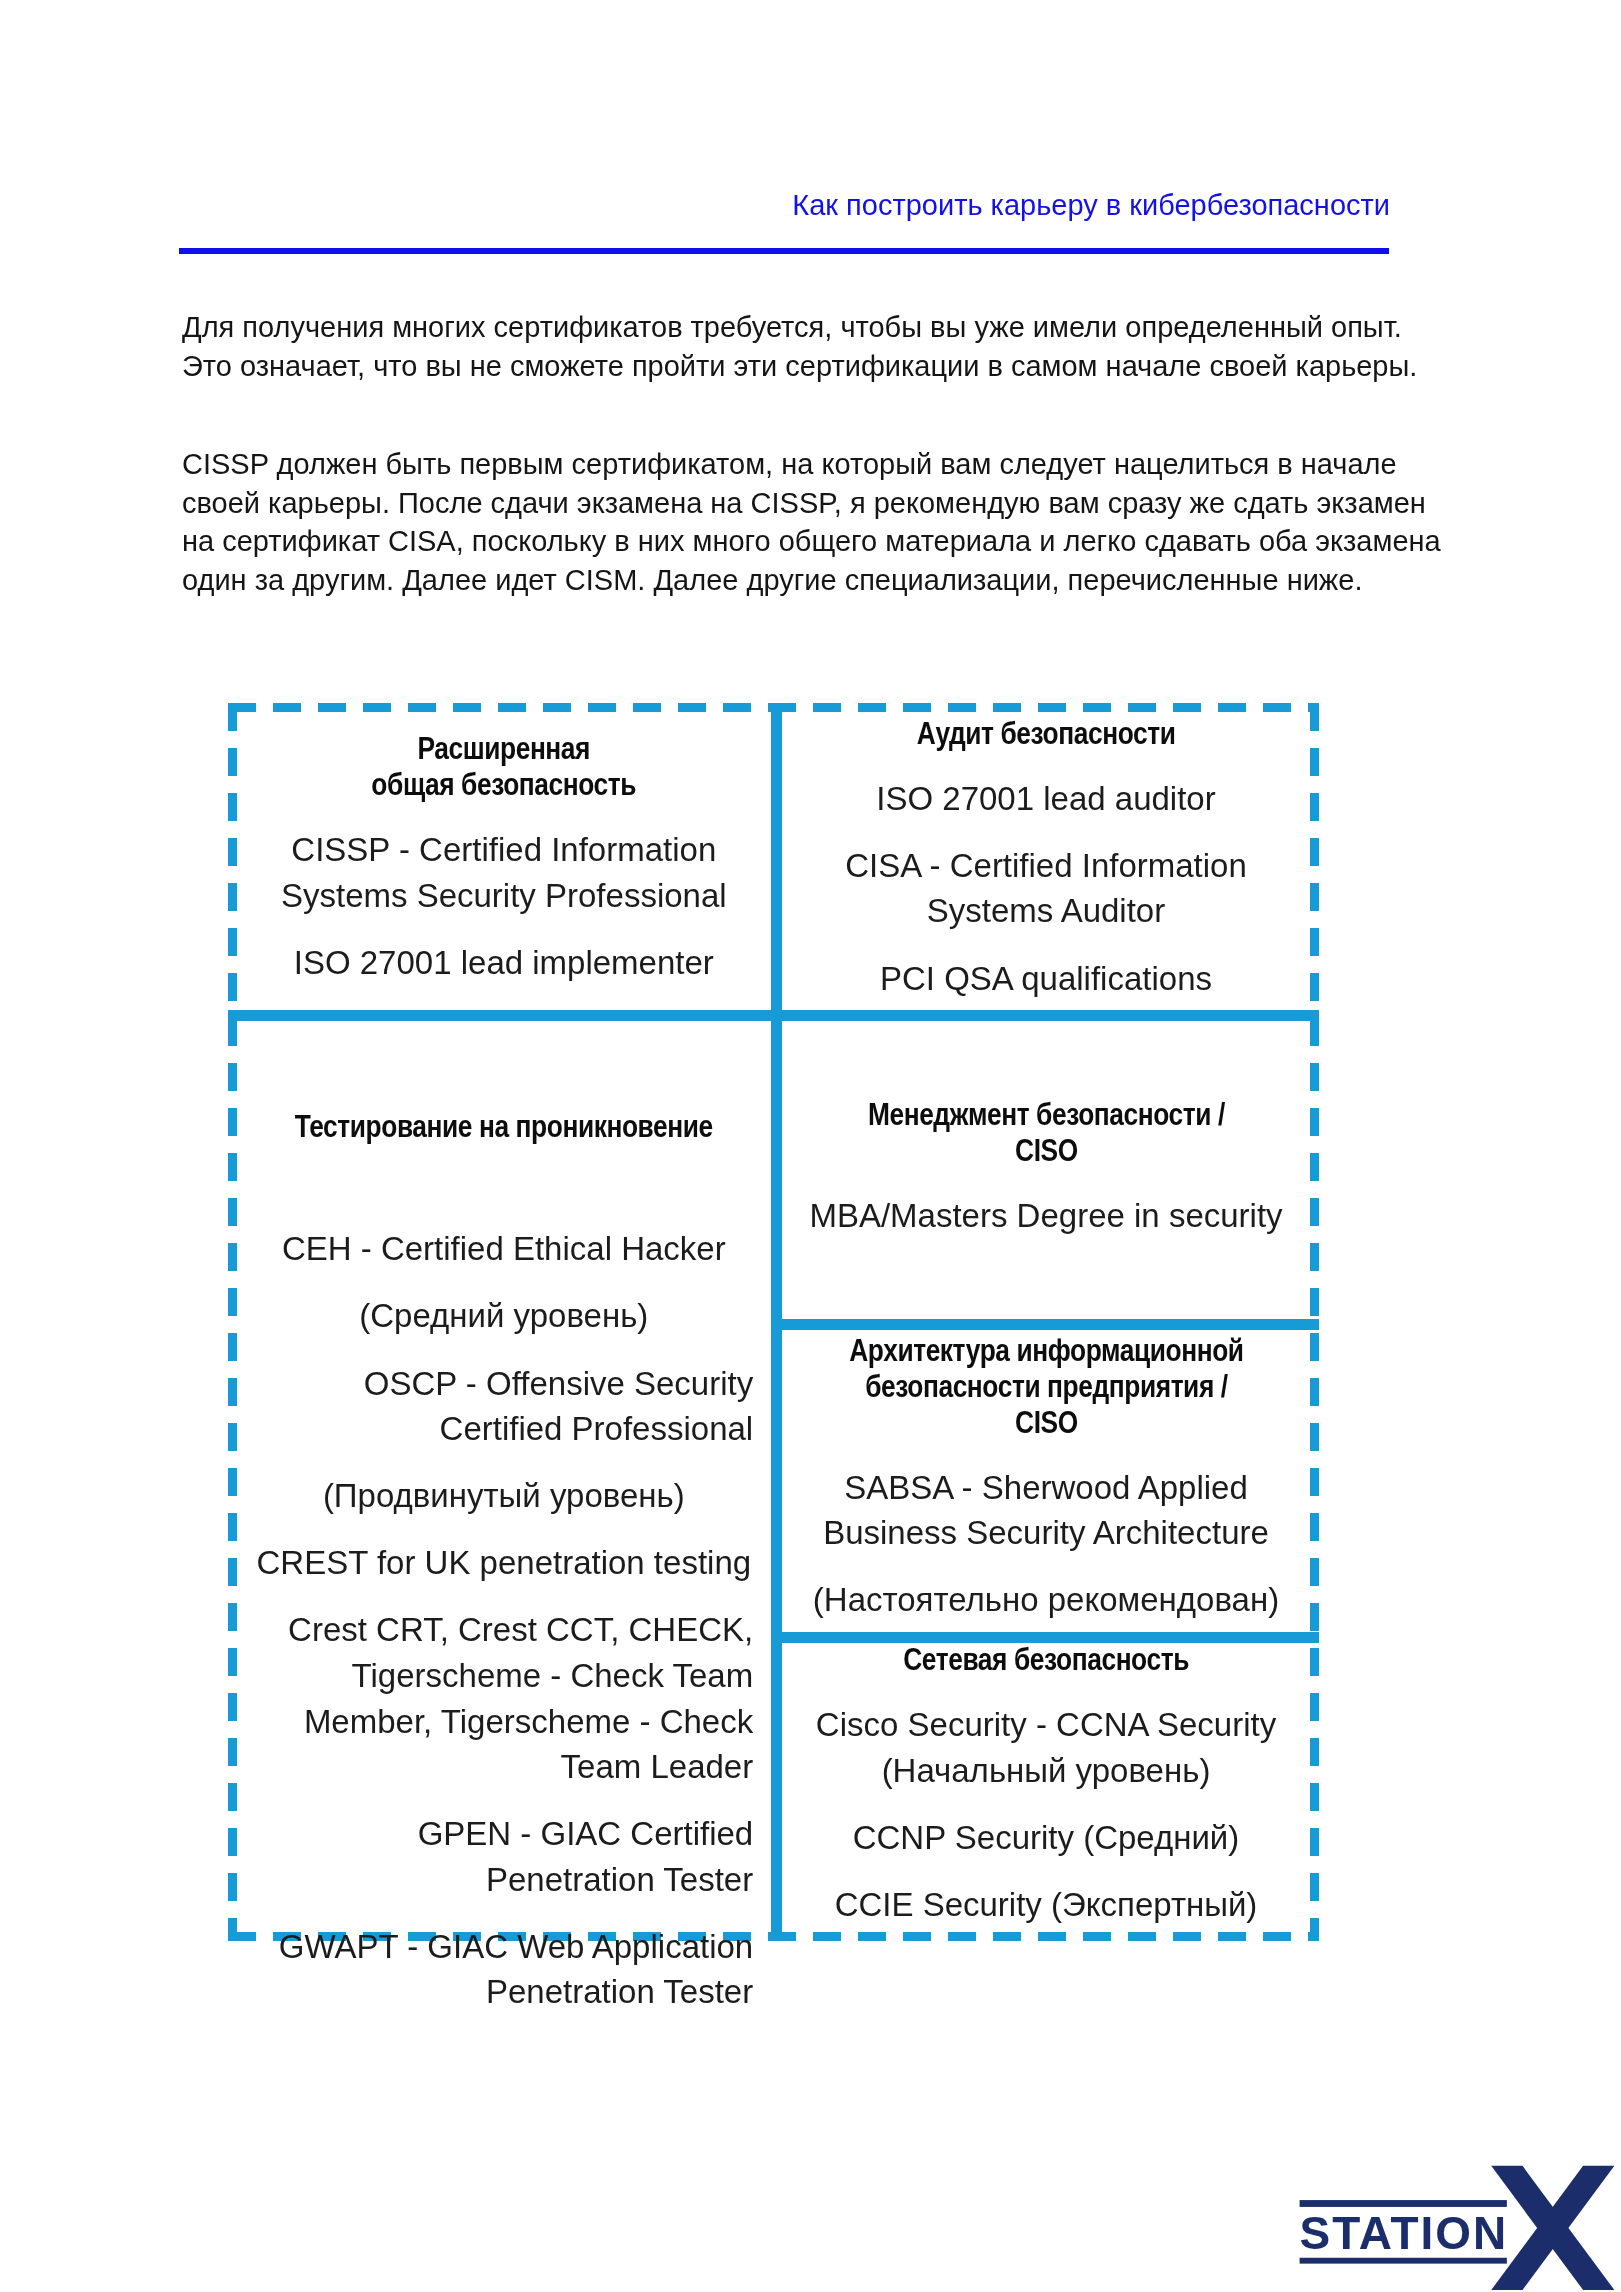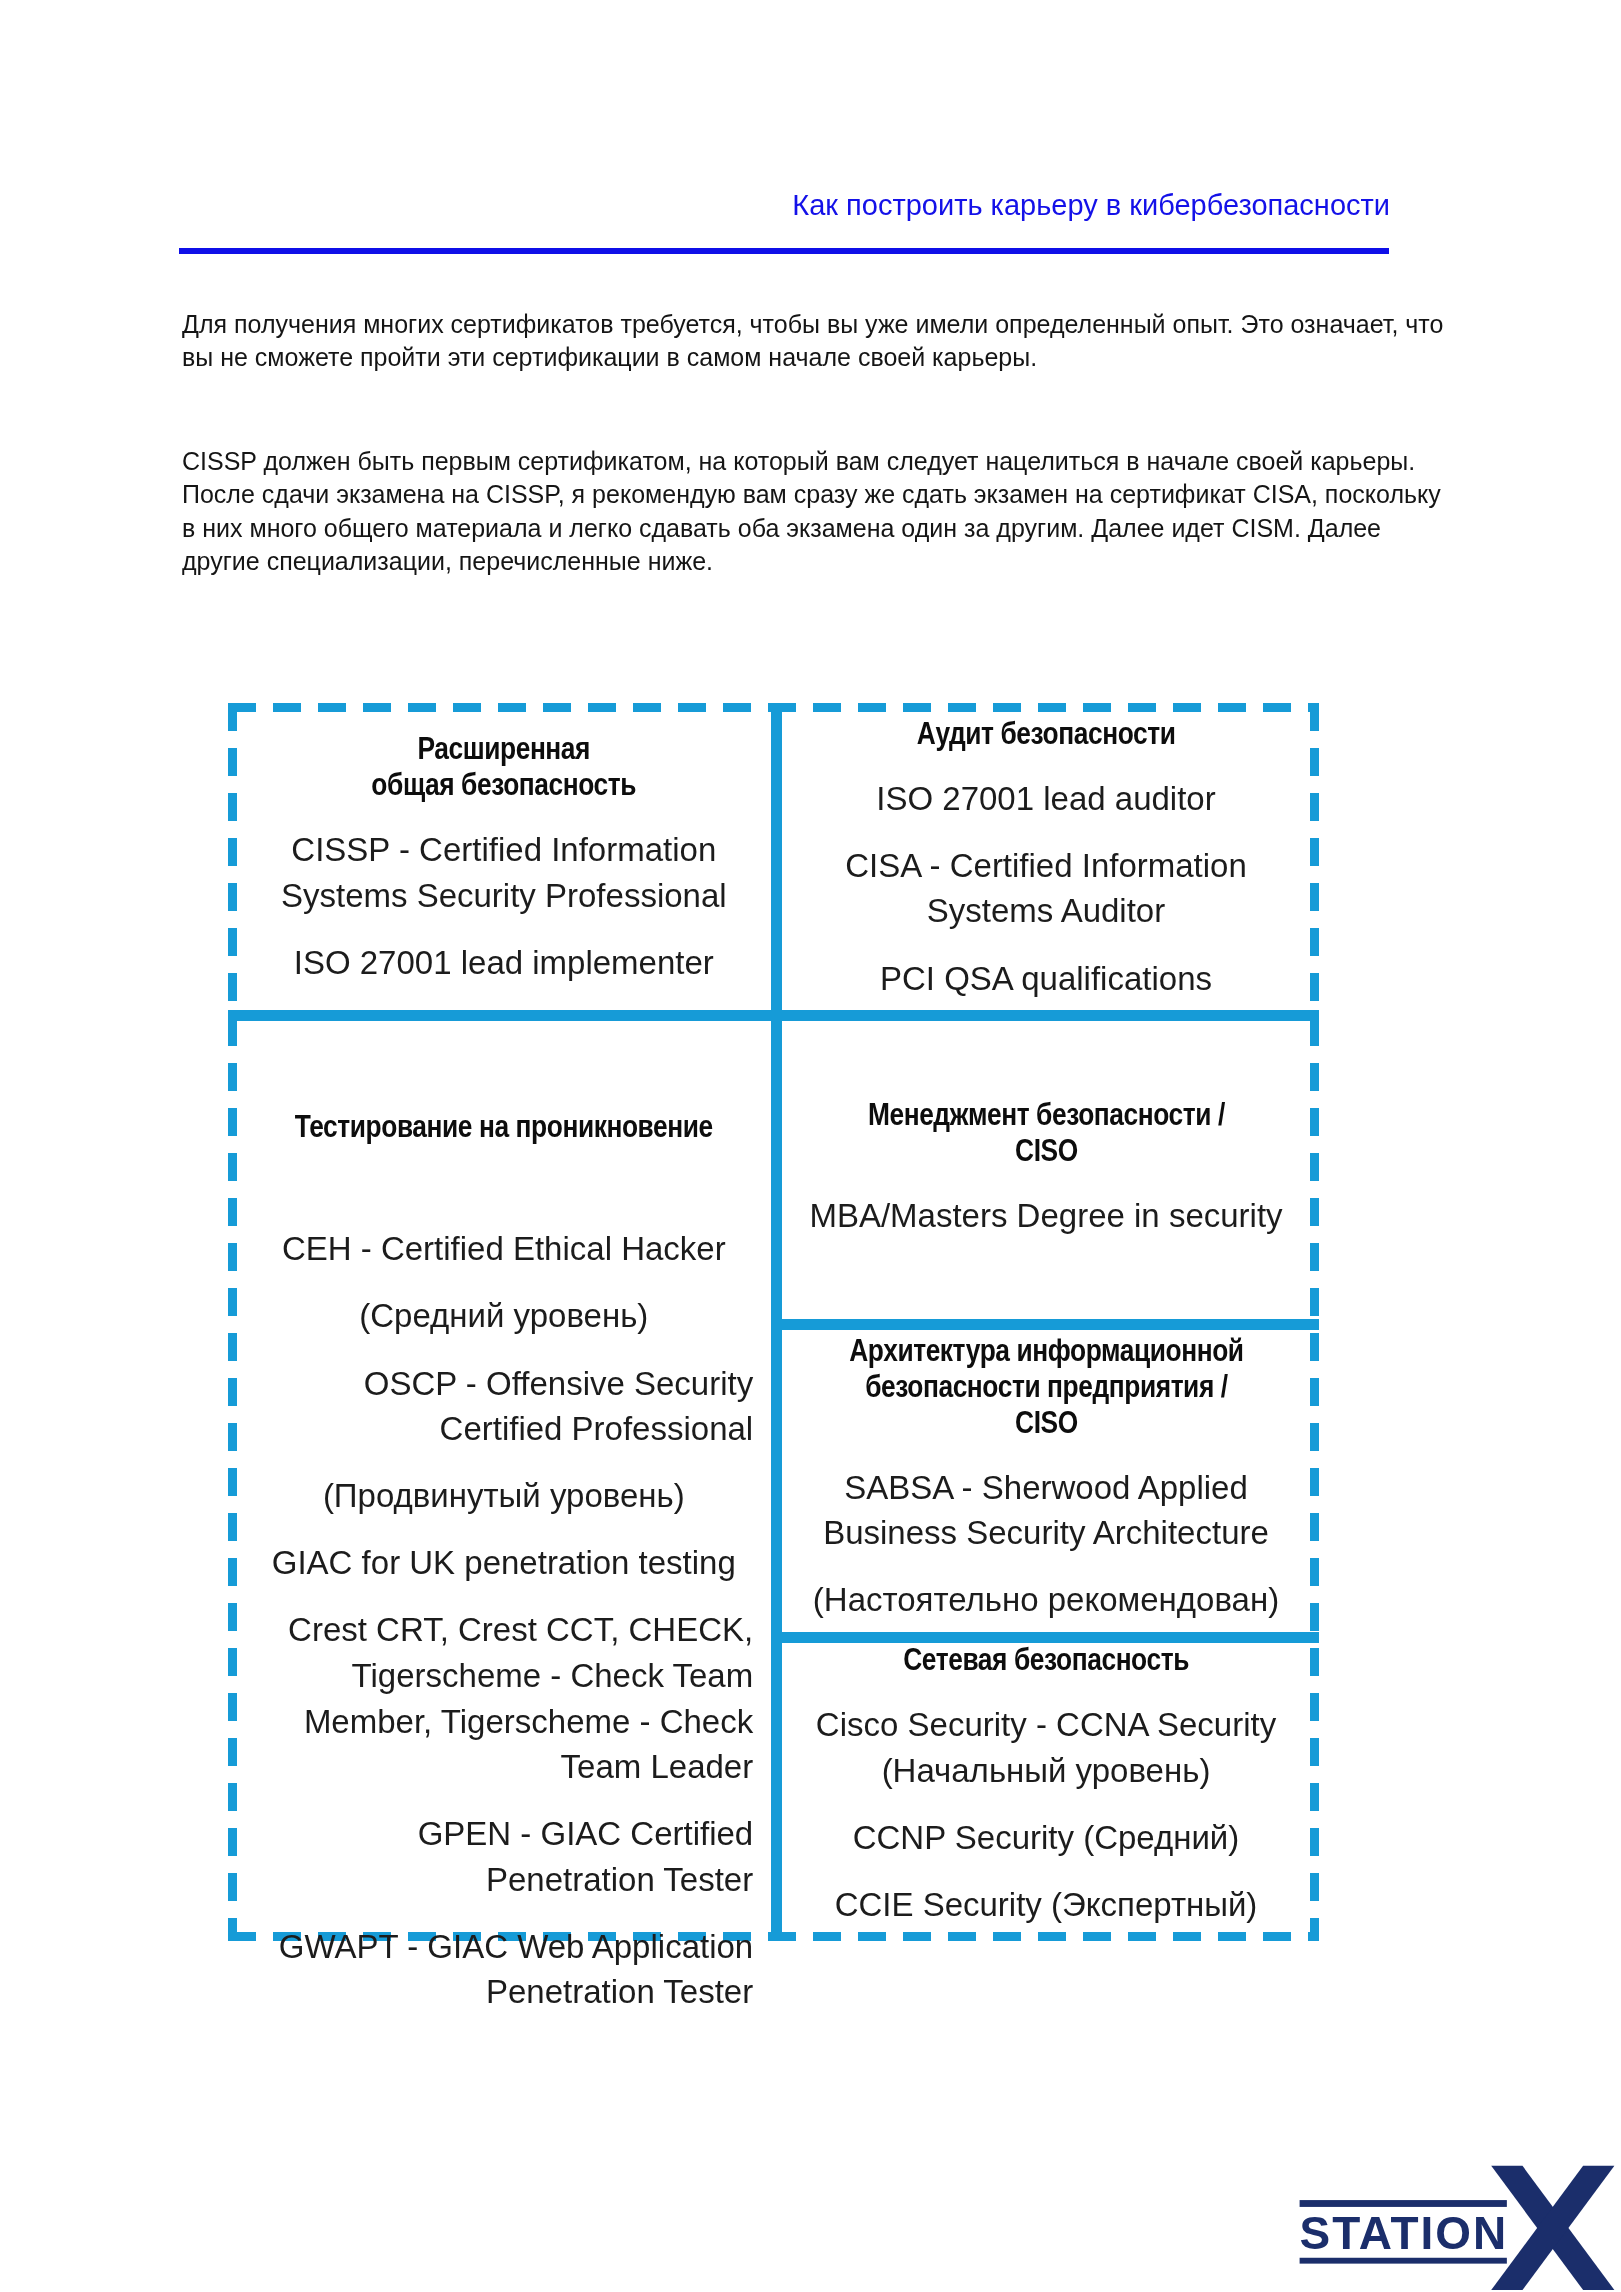--- a/index.html
+++ b/index.html
@@ -10,21 +10,21 @@
   .page-title{
     position:absolute;top:188px;right:231px;
     font-size:29px;line-height:1.2;color:#1411e8;white-space:nowrap;
   }
   .title-rule{
     position:absolute;top:248px;left:179px;width:1210px;height:5.9px;
     background:#0f0fe8;
   }
   .para{
     position:absolute;left:182px;width:1274px;
-    font-size:25px;line-height:1.33;color:#151515;
+    font-size:29px;line-height:1.33;color:#151515;
   }
   .para-1{top:308px;}
   .para-2{top:431px;margin-top:14px;}
 
   
   .cert-table{position:absolute;left:228px;top:703px;width:1091px;height:1238px;}
   .edge{position:absolute;background-repeat:repeat;}
   .edge-top,.edge-bottom{left:0;right:0;height:8.8px;
     background:repeating-linear-gradient(90deg,#169bd7 0 28px,transparent 28px 45px);}
   .edge-top{top:0;}
@@ -95,21 +95,21 @@
     <div class="cert-item">CISA - Certified Information Systems Auditor</div>
     <div class="cert-item">PCI QSA qualifications</div>
   </div>
 
   <div class="cell cell-pentest">
     <div class="cell-title">Тестирование на проникновение</div>
     <div class="cert-item">CEH - Certified Ethical Hacker</div>
     <div class="cert-item">(Средний уровень)</div>
     <div class="cert-item">OSCP - Offensive Security Certified Professional</div>
     <div class="cert-item">(Продвинутый уровень)</div>
-    <div class="cert-item">GIAC for UK penetration testing</div>
+    <div class="cert-item">CREST for UK penetration testing</div>
     <div class="cert-item">Crest CRT, Crest CCT, CHECK, Tigerscheme - Check Team Member, Tigerscheme - Check Team Leader</div>
     <div class="cert-item">GPEN - GIAC Certified Penetration Tester</div>
     <div class="cert-item">GWAPT - GIAC Web Application Penetration Tester</div>
   </div>
 
   <div class="cell cell-mgmt">
     <div class="cell-title">Менеджмент безопасности / CISO</div>
     <div class="cert-item">MBA/Masters Degree in security</div>
   </div>
 

